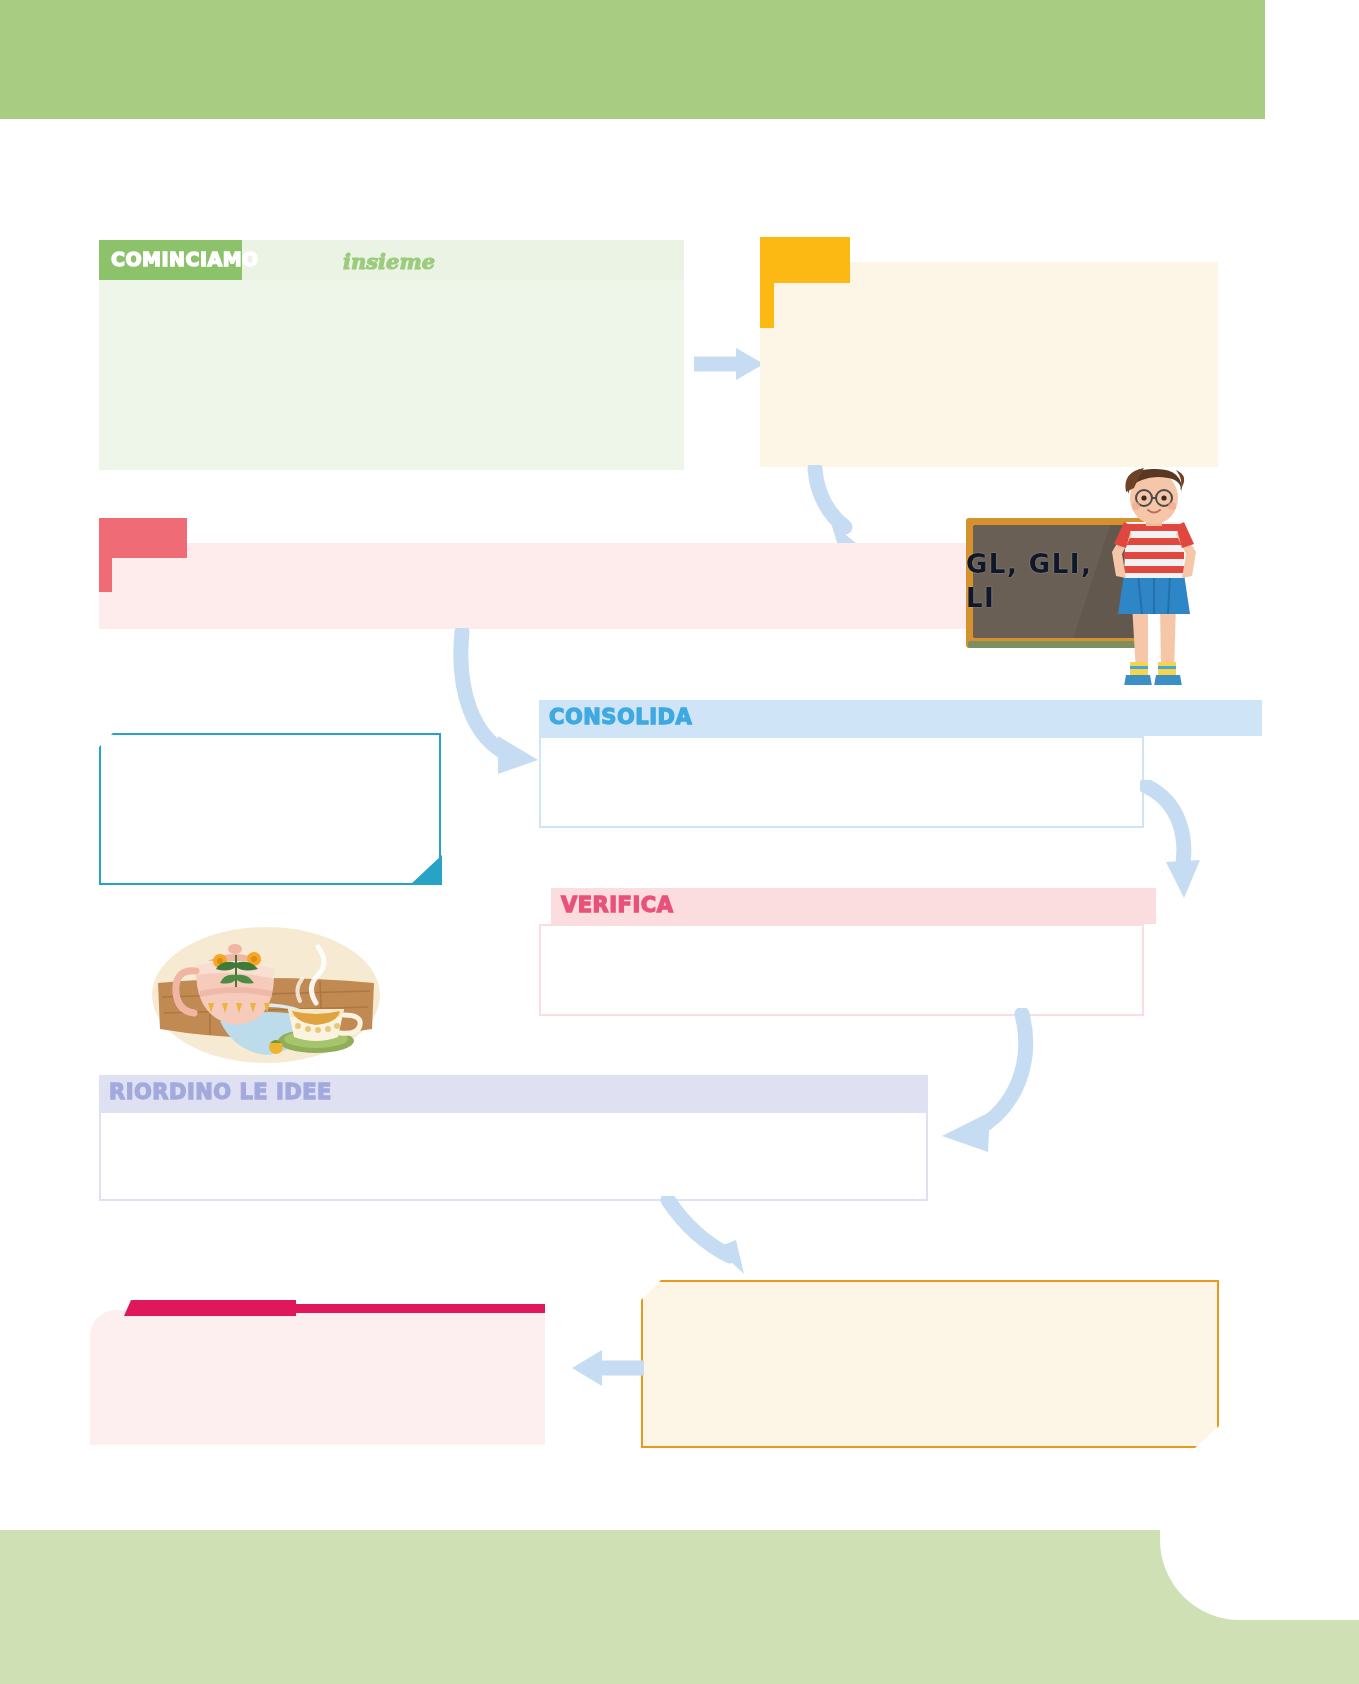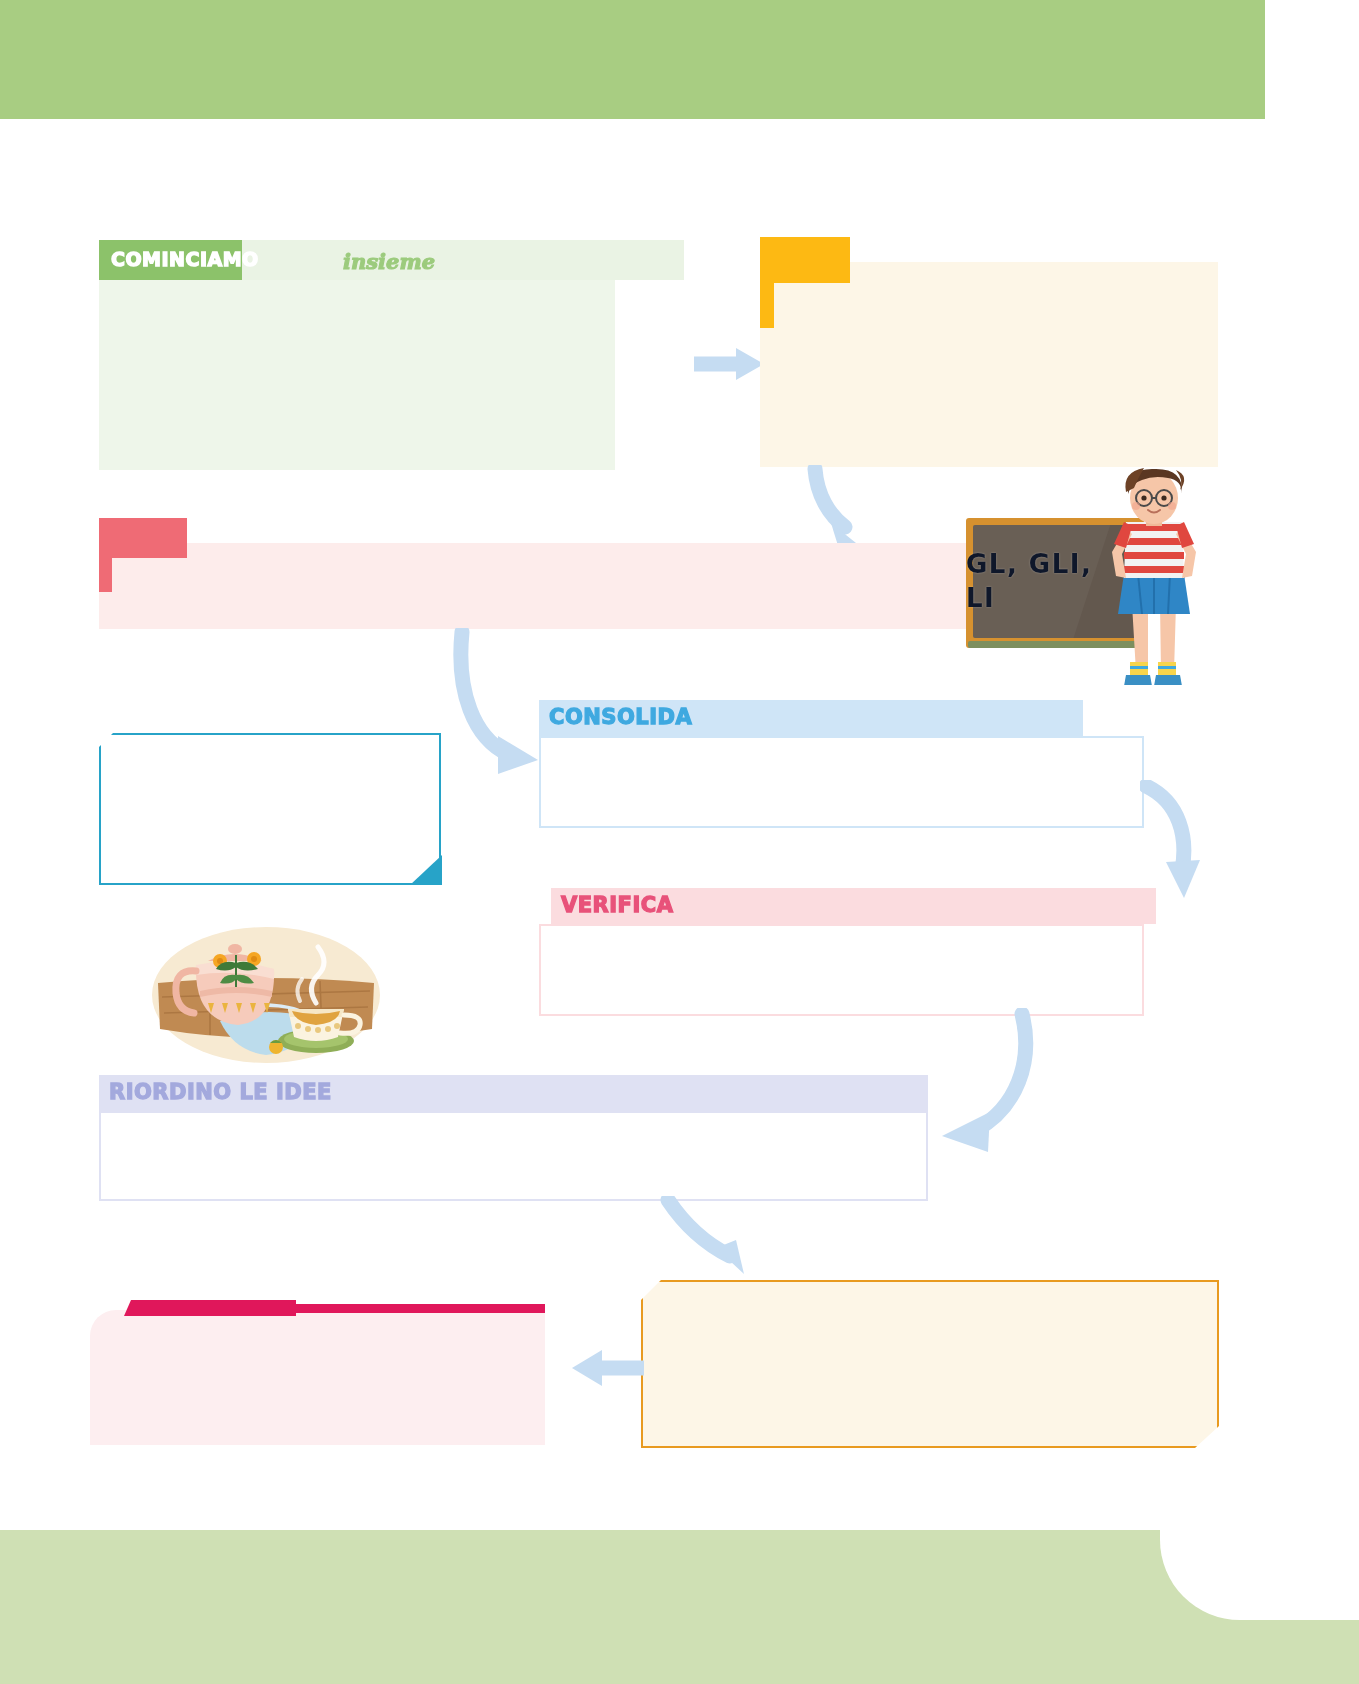--- a/index.html
+++ b/index.html
@@ -16,21 +16,21 @@
   .band-bottom-green{position:absolute;left:0;top:1530px;width:1160px;height:154px;background:#cfe0b4;}
   .band-bottom-corner{position:absolute;left:1160px;top:1530px;width:200px;height:154px;background:#cfe0b4;
      border-top-left-radius:0;}
   .band-bottom-notch{position:absolute;left:1160px;top:1530px;width:200px;height:90px;background:#ffffff;
      border-bottom-left-radius:80px;}
 
   
   .blk{position:absolute;box-sizing:border-box;}
 
   
-  .cominciamo-box{left:99px;top:240px;width:516px;height:230px;background:#eef6ea;}
+  .cominciamo-box{left:99px;top:240px;width:585px;height:230px;background:#eef6ea;}
   .cominciamo-hdr{position:absolute;left:0;top:0;width:585px;height:40px;background:#eaf3e4;}
   .cominciamo-tag{position:absolute;left:0;top:0;width:143px;height:40px;background:#8cc26a;}
   .cominciamo-tag-txt{
     position:absolute;left:12px;top:8px;font-size:19px;
     color:#ffffff;-webkit-text-stroke:1.4px #ffffff;
     font-family:"DejaVu Sans",sans-serif;font-weight:700;letter-spacing:0.5px;
     background:none;
   }
   .cominciamo-sub{
     position:absolute;left:244px;top:9px;font-size:21px;
@@ -50,21 +50,21 @@
 
   
   .teal-box{left:99px;top:733px;width:342px;height:152px;background:#ffffff;
      border:2.5px solid #27a3c8;
      clip-path:polygon(14px 0,100% 0,100% calc(100% - 18px),calc(100% - 20px) 100%,0 100%,0 14px);}
   .teal-corner{left:410px;top:855px;width:32px;height:30px;background:#27a3c8;
      clip-path:polygon(100% 0,100% 100%,0 100%);}
 
   
   .consolida-wrap{left:539px;top:700px;width:605px;height:128px;background:#ffffff;}
-  .consolida-hdr{position:absolute;left:0;top:0;width:544px;height:36px;background:#cfe5f7;}
+  .consolida-hdr{position:absolute;left:0;top:0;width:680px;height:36px;background:#cfe5f7;padding-left:43px;}
   .consolida-body{position:absolute;left:0;top:36px;width:605px;height:92px;background:#ffffff;
      border:2px solid #cfe5f7;box-sizing:border-box;}
   .consolida-txt{position:absolute;left:10px;top:5px;font-size:21px;color:#3fa9e0;
      -webkit-text-stroke:1.3px #3fa9e0;font-family:"DejaVu Sans",sans-serif;font-weight:700;letter-spacing:0.5px;}
 
   
   .verifica-wrap{left:539px;top:888px;width:605px;height:128px;background:#ffffff;}
   .verifica-hdr{position:absolute;left:12px;top:0;width:605px;height:36px;background:#fbdcdf;}
   .verifica-body{position:absolute;left:0;top:36px;width:605px;height:92px;background:#ffffff;
      border:2px solid #fbdcdf;box-sizing:border-box;}

